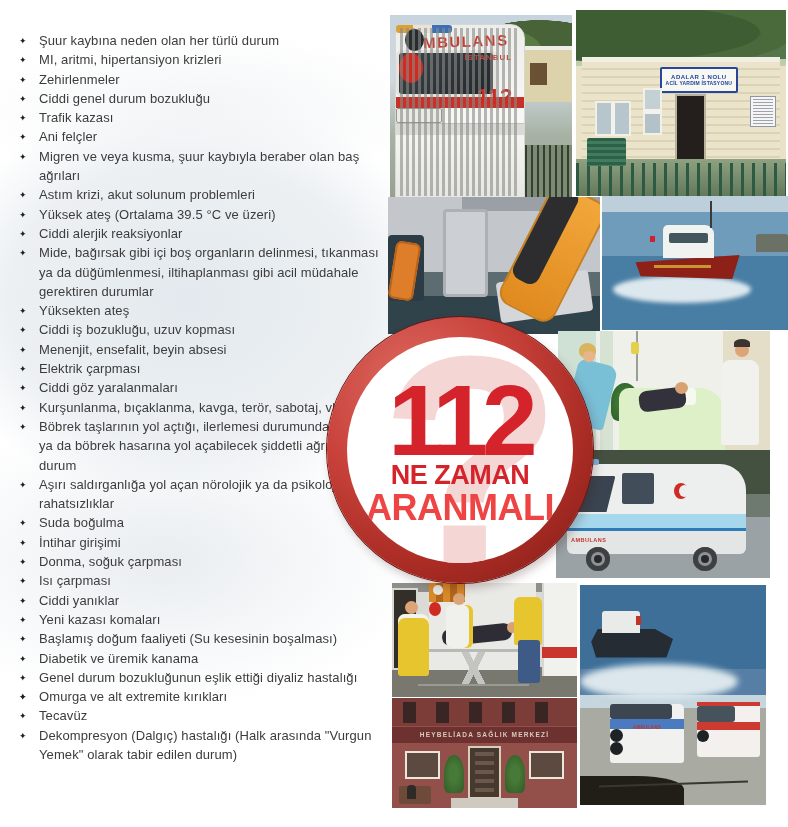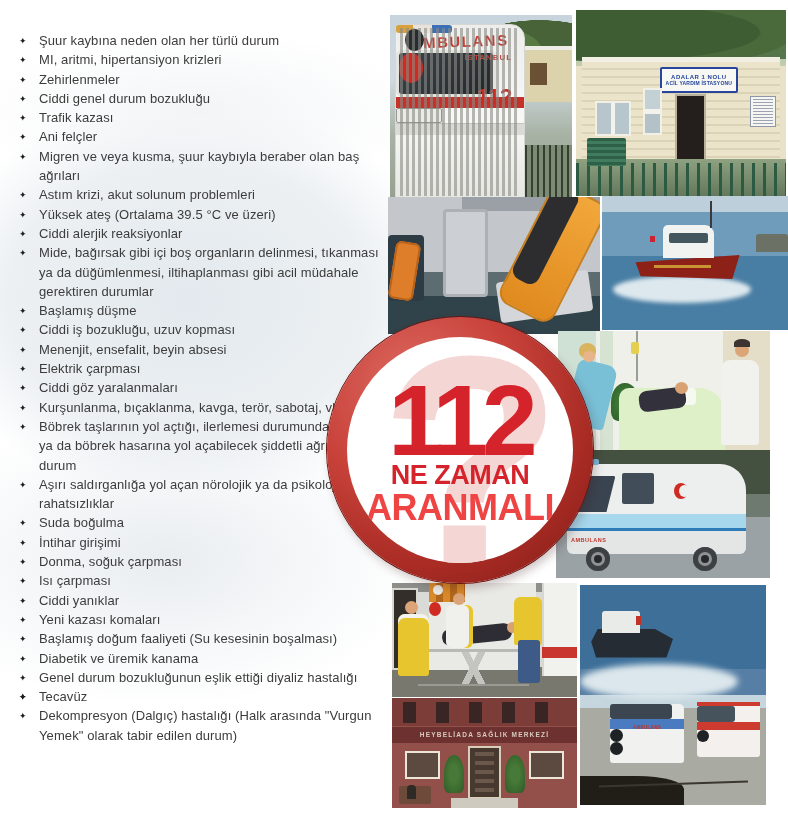--- a/index.html
+++ b/index.html
@@ -271,39 +271,39 @@
     <li><span class="bullet">✦</span><span>MI, aritmi, hipertansiyon krizleri</span></li>
     <li><span class="bullet">✦</span><span>Zehirlenmeler</span></li>
     <li><span class="bullet">✦</span><span>Ciddi genel durum bozukluğu</span></li>
     <li><span class="bullet">✦</span><span>Trafik kazası</span></li>
     <li><span class="bullet">✦</span><span>Ani felçler</span></li>
     <li><span class="bullet">✦</span><span>Migren ve veya kusma, şuur kaybıyla beraber olan baş ağrıları</span></li>
     <li><span class="bullet">✦</span><span>Astım krizi, akut solunum problemleri</span></li>
     <li><span class="bullet">✦</span><span>Yüksek ateş (Ortalama 39.5 °C ve üzeri)</span></li>
     <li><span class="bullet">✦</span><span>Ciddi alerjik reaksiyonlar</span></li>
     <li><span class="bullet">✦</span><span>Mide, bağırsak gibi içi boş organların delinmesi, tıkanması ya da düğümlenmesi, iltihaplanması gibi acil müdahale gerektiren durumlar</span></li>
-    <li><span class="bullet">✦</span><span>Başlamış düşme</span></li>
+    <li><span class="bullet">✦</span><span>Yüksekten ateş</span></li>
     <li><span class="bullet">✦</span><span>Ciddi iş bozukluğu, uzuv kopması</span></li>
     <li><span class="bullet">✦</span><span>Menenjit, ensefalit, beyin absesi</span></li>
     <li><span class="bullet">✦</span><span>Elektrik çarpması</span></li>
     <li><span class="bullet">✦</span><span>Ciddi göz yaralanmaları</span></li>
     <li><span class="bullet">✦</span><span>Kurşunlanma, bıçaklanma, kavga, terör, sabotaj, vb.</span></li>
     <li><span class="bullet">✦</span><span>Böbrek taşlarının yol açtığı, ilerlemesi durumunda idrar yolu ya da böbrek hasarına yol açabilecek şiddetli ağrı oluşturan durum</span></li>
     <li><span class="bullet">✦</span><span>Aşırı saldırganlığa yol açan nörolojik ya da psikolojik rahatsızlıklar</span></li>
     <li><span class="bullet">✦</span><span>Suda boğulma</span></li>
     <li><span class="bullet">✦</span><span>İntihar girişimi</span></li>
     <li><span class="bullet">✦</span><span>Donma, soğuk çarpması</span></li>
     <li><span class="bullet">✦</span><span>Isı çarpması</span></li>
     <li><span class="bullet">✦</span><span>Ciddi yanıklar</span></li>
     <li><span class="bullet">✦</span><span>Yeni kazası komaları</span></li>
     <li><span class="bullet">✦</span><span>Başlamış doğum faaliyeti (Su kesesinin boşalması)</span></li>
     <li><span class="bullet">✦</span><span>Diabetik ve üremik kanama</span></li>
     <li><span class="bullet">✦</span><span>Genel durum bozukluğunun eşlik ettiği diyaliz hastalığı</span></li>
     <li><span class="bullet">✦</span></li>
-    <li><span class="bullet">✦</span></li>
+    <li><span class="bullet">✦</span><span>Omurga ve alt extremite kırıkları</span></li>
     <li><span class="bullet">✦</span><span>Tecavüz</span></li>
     <li><span class="bullet">✦</span><span>Dekompresyon (Dalgıç) hastalığı (Halk arasında "Vurgun Yemek" olarak tabir edilen durum)</span></li>
   </ul>
 
   <div class="photo pA">
     <div class="pA-trees"></div>
     <div class="pA-house"></div>
     <div class="pA-hwin"></div>
     <div class="pA-fence"></div>
     <div class="pA-road"></div>

